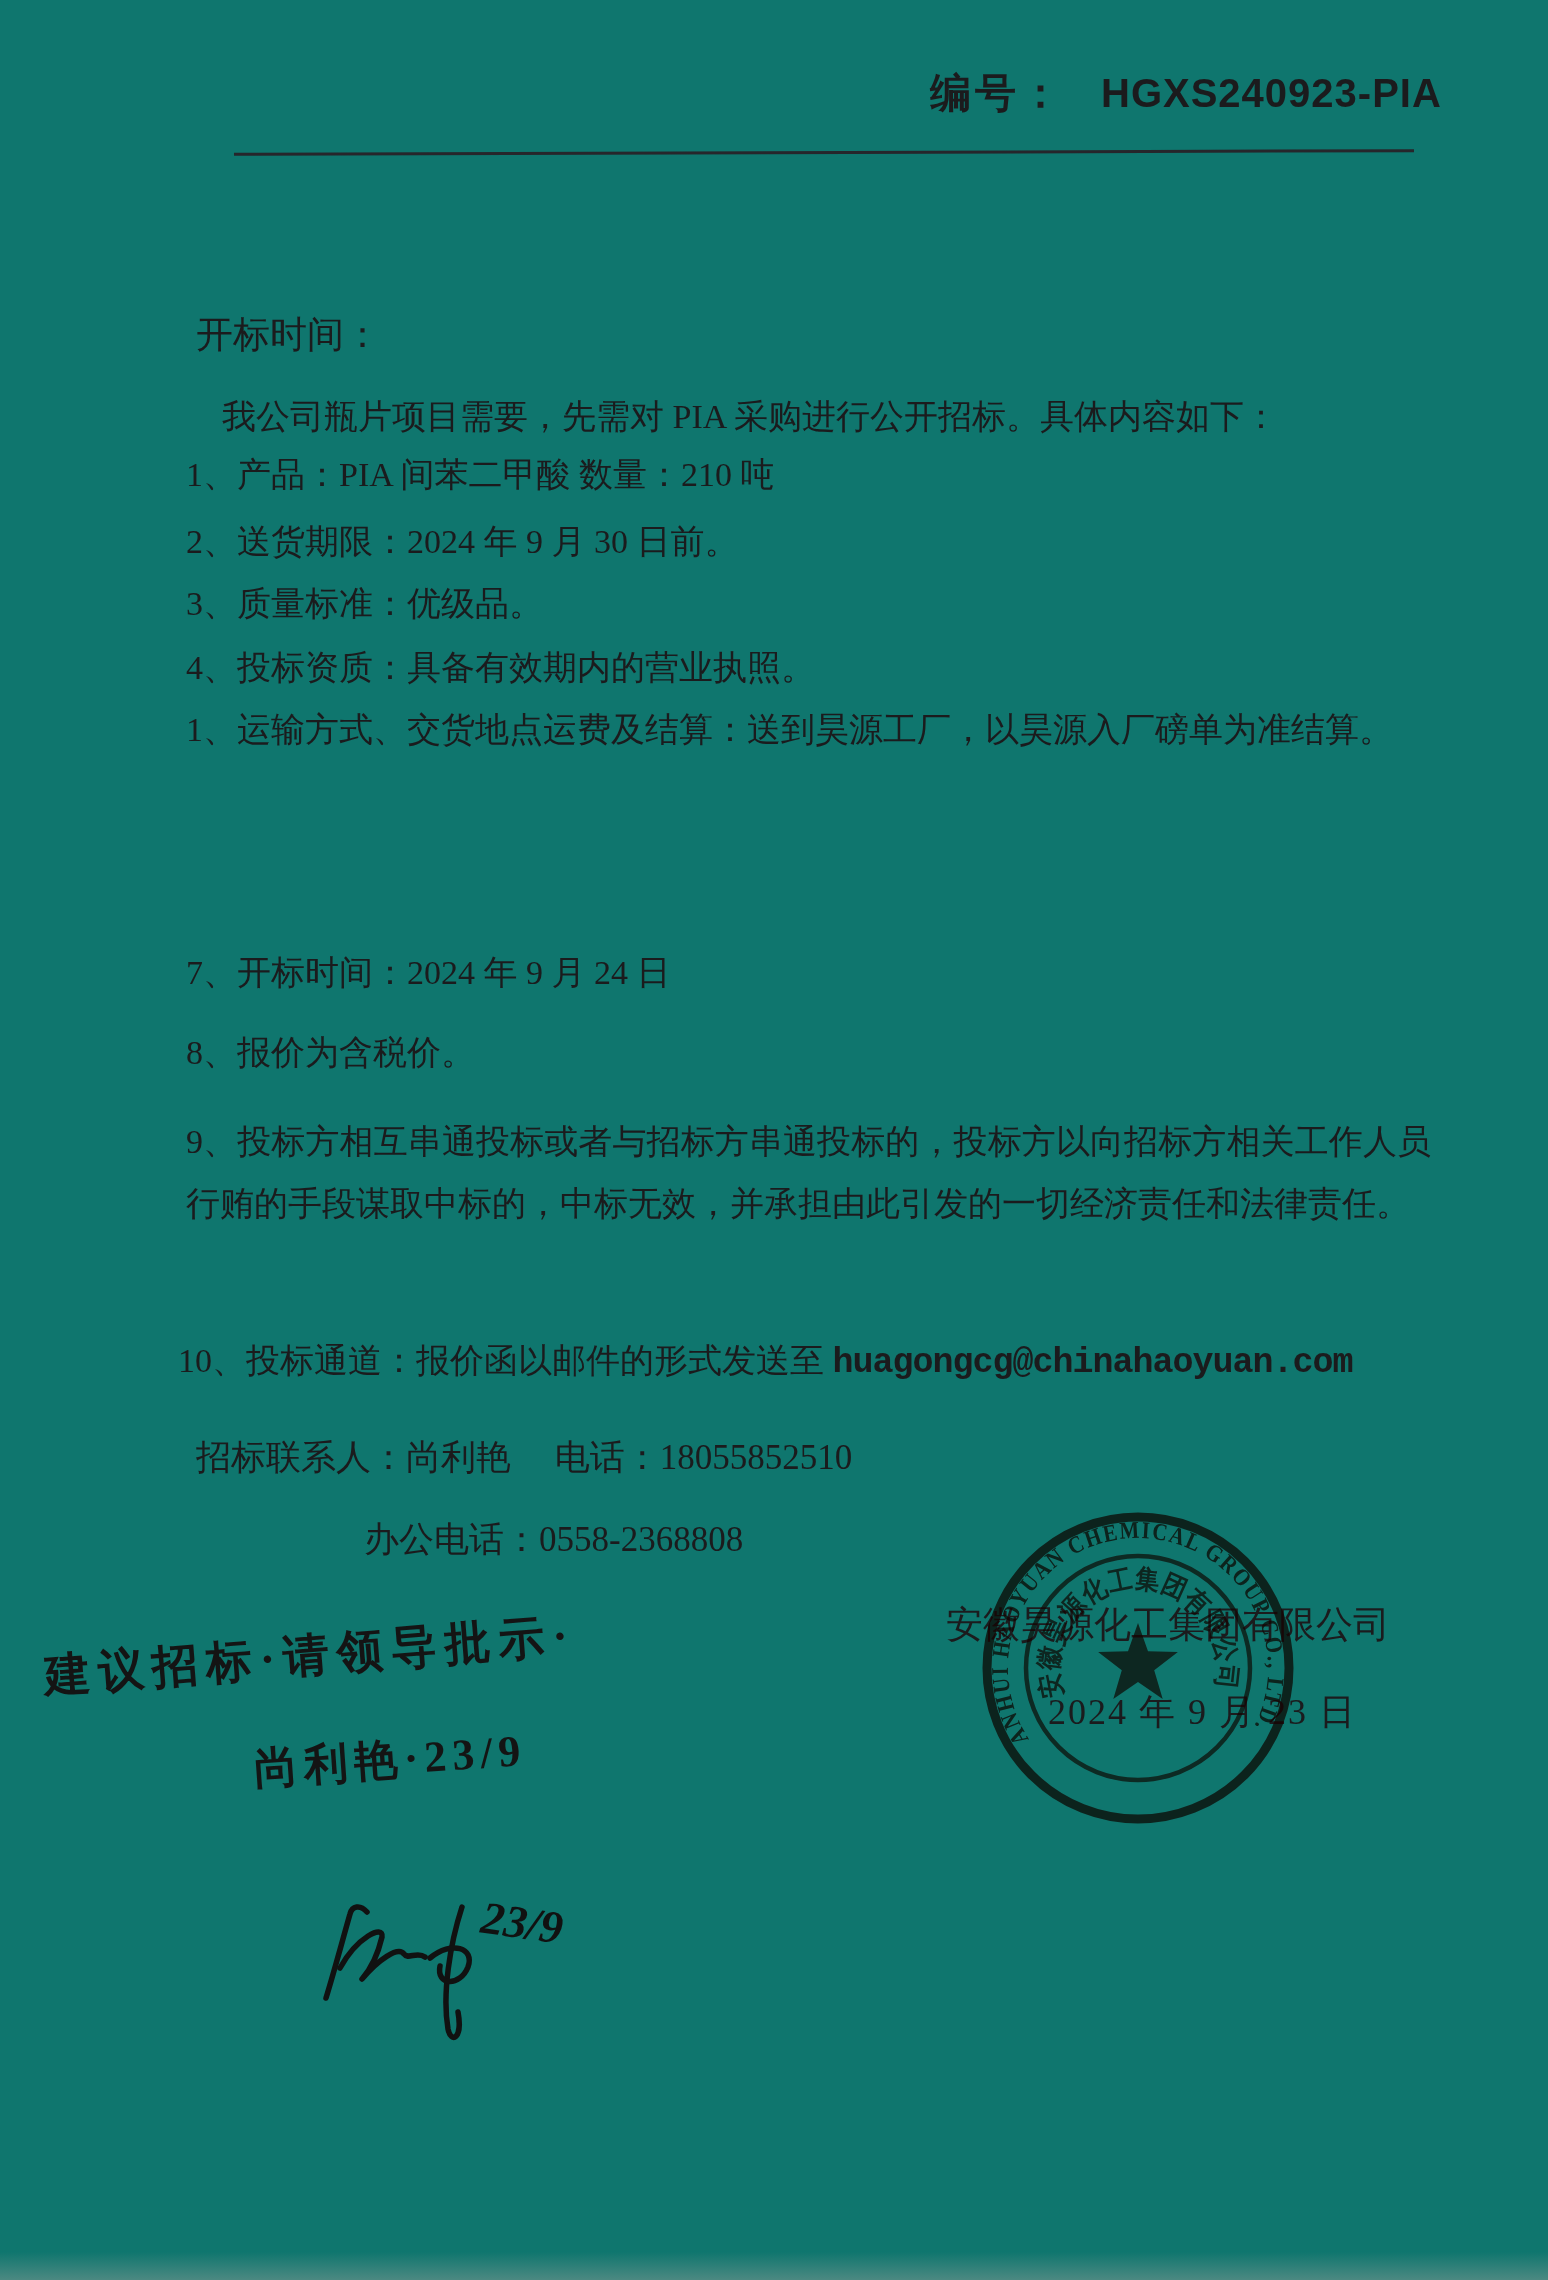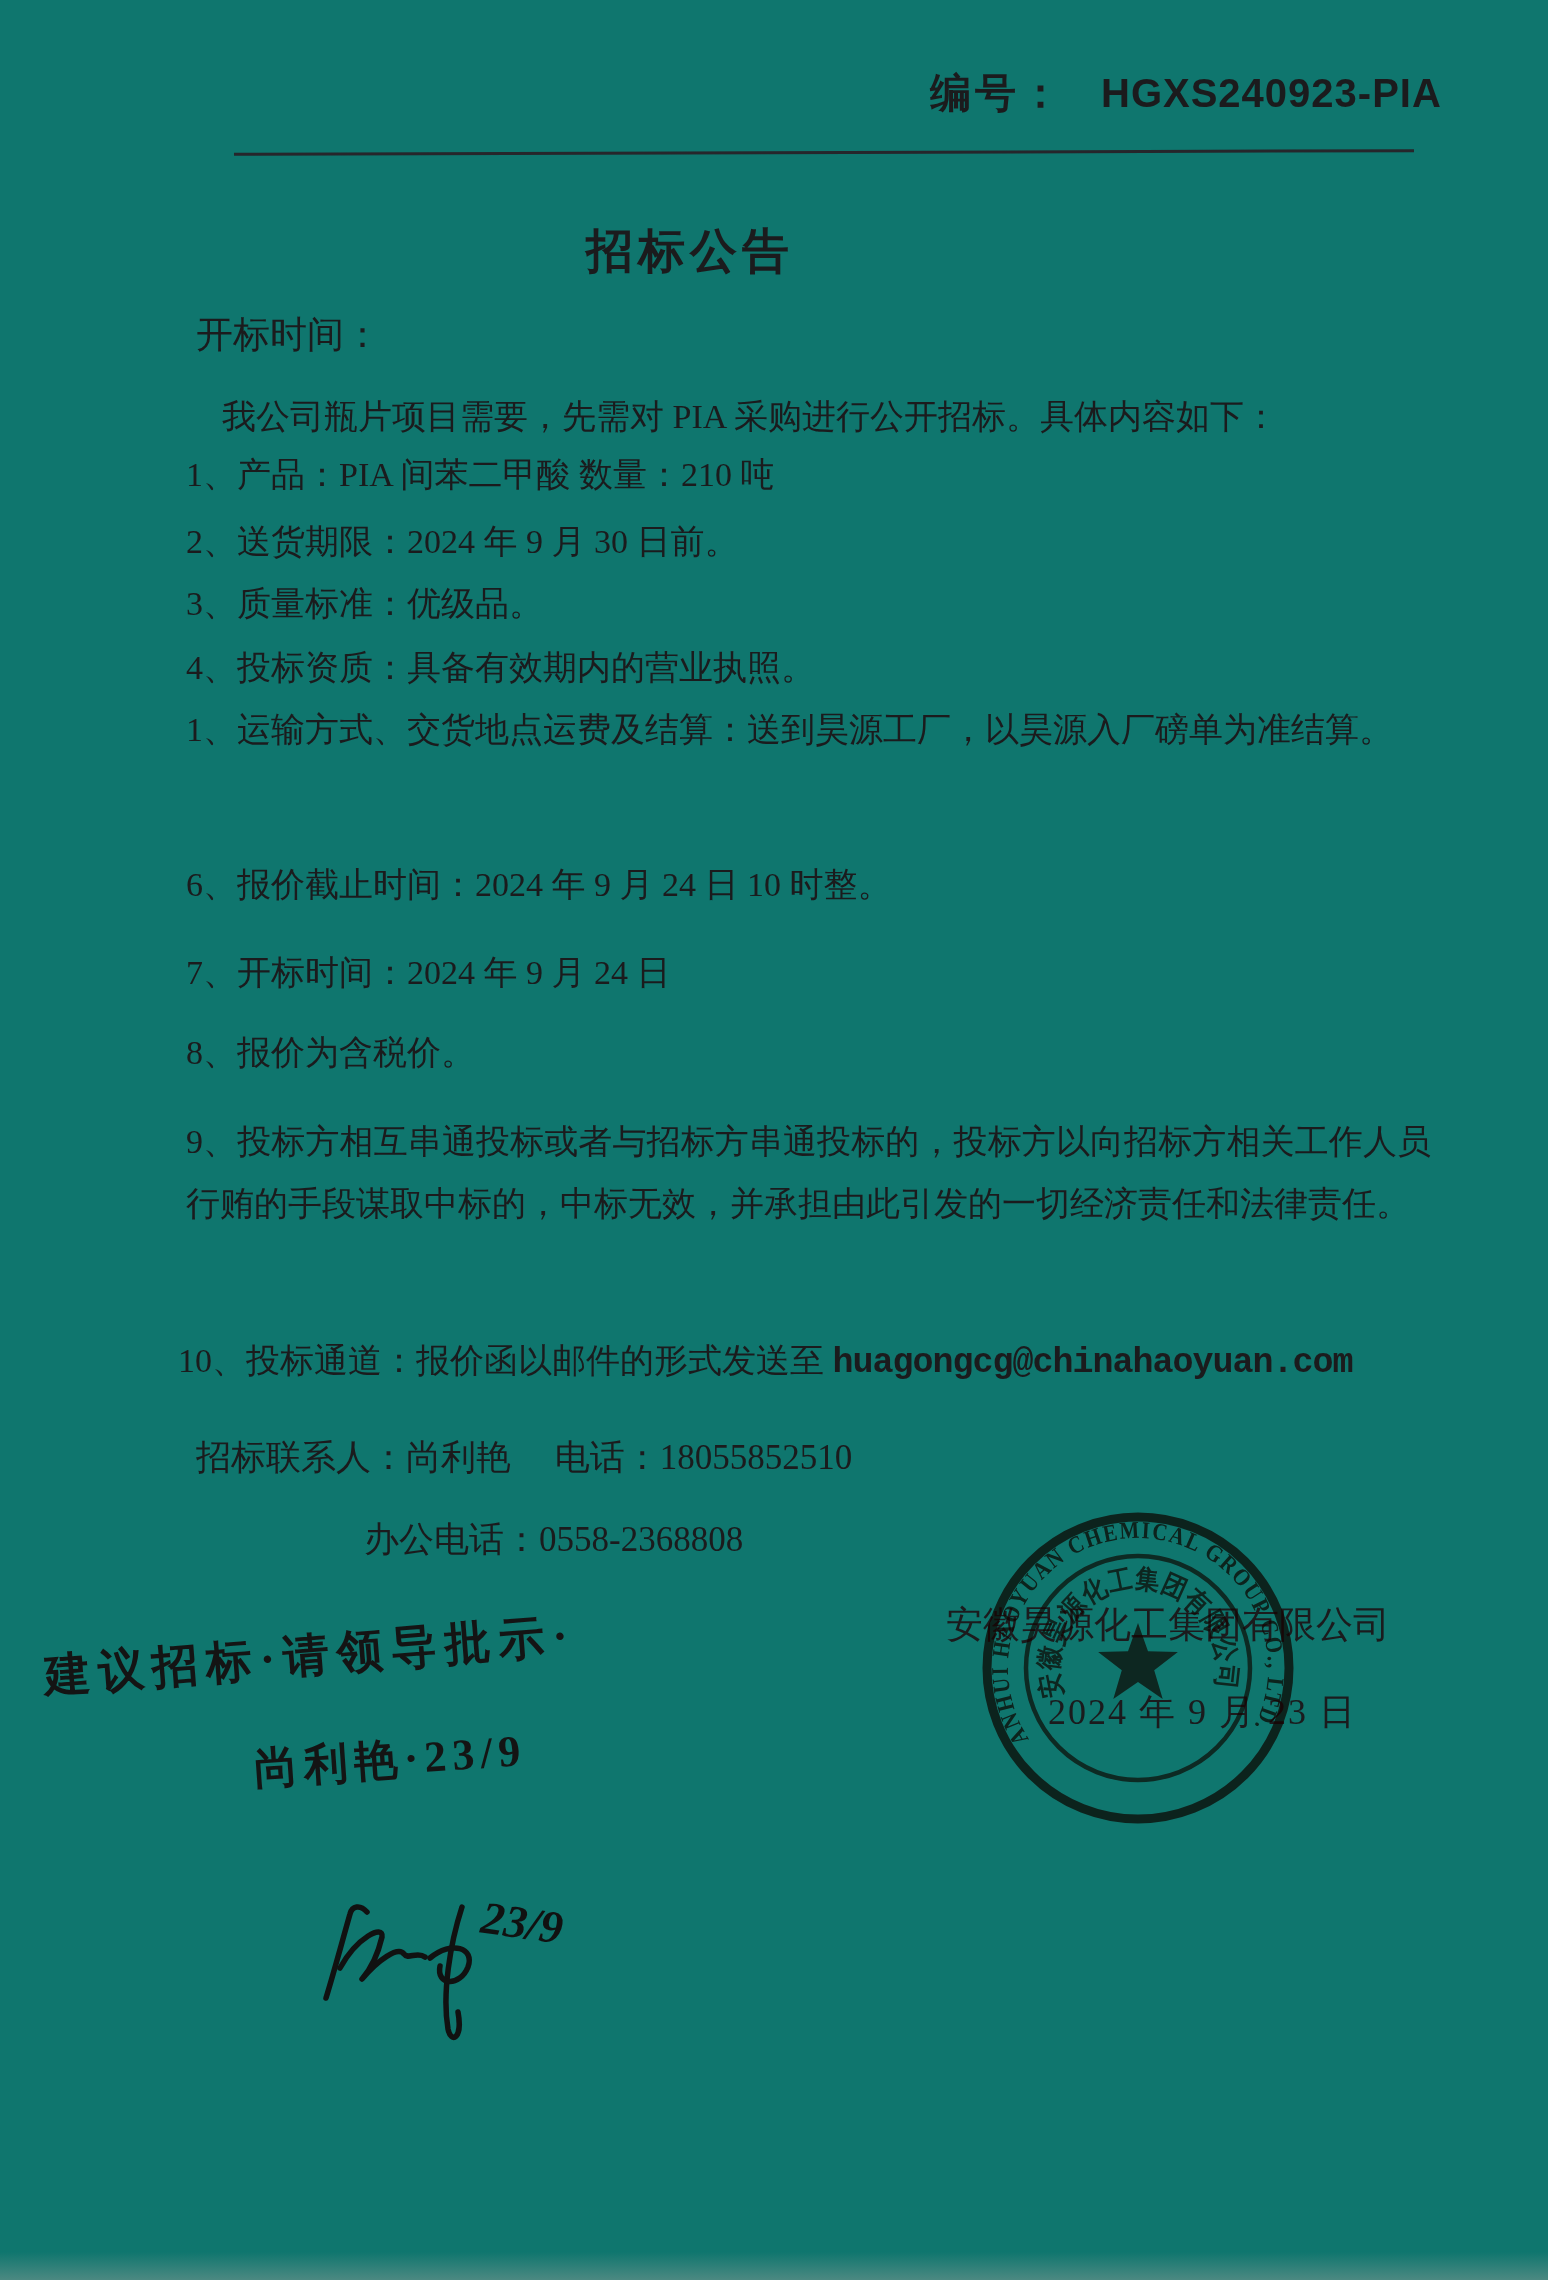--- a/index.html
+++ b/index.html
@@ -54,31 +54,29 @@
 <body>
 
 <div class="page">
 
   <div class="abs doc-number-row">
     <span class="doc-number-label">编号：</span>
     <span class="doc-number sans">HGXS240923-PIA</span>
   </div>
   <div class="abs header-rule"></div>
 
-  <div class="abs page-title sans">招标公告</div>
 
   <div class="abs salutation">开标时间：</div>
   <div class="abs bodyline intro">我公司瓶片项目需要，先需对 PIA 采购进行公开招标。具体内容如下：</div>
 
   <div class="abs bodyline i1">1、产品：PIA 间苯二甲酸  数量：210 吨</div>
   <div class="abs bodyline i2">2、送货期限：2024 年 9 月 30 日前。</div>
   <div class="abs bodyline i3">3、质量标准：优级品。</div>
   <div class="abs bodyline i4">4、投标资质：具备有效期内的营业执照。</div>
   <div class="abs wrapblock i5">1、运输方式、交货地点运费及结算：送到昊源工厂，以昊源入厂磅单为准结算。</div>
-  <div class="abs bodyline i6">6、报价截止时间：2024 年 9 月 24 日 10 时整。</div>
   <div class="abs bodyline i7">7、开标时间：2024 年 9 月 24 日</div>
   <div class="abs bodyline i8">8、报价为含税价。</div>
   <div class="abs wrapblock i9">9、投标方相互串通投标或者与招标方串通投标的，投标方以向招标方相关工作人员行贿的手段谋取中标的，中标无效，并承担由此引发的一切经济责任和法律责任。</div>
 
   <div class="abs bodyline i10">
     <span>10、投标通道：报价函以邮件的形式发送至 </span><span class="email mono">huagongcg@chinahaoyuan.com</span>
   </div>
 
   <div class="abs contact">招标联系人：尚利艳　 电话：18055852510</div>
   <div class="abs office">办公电话：0558-2368808</div>

